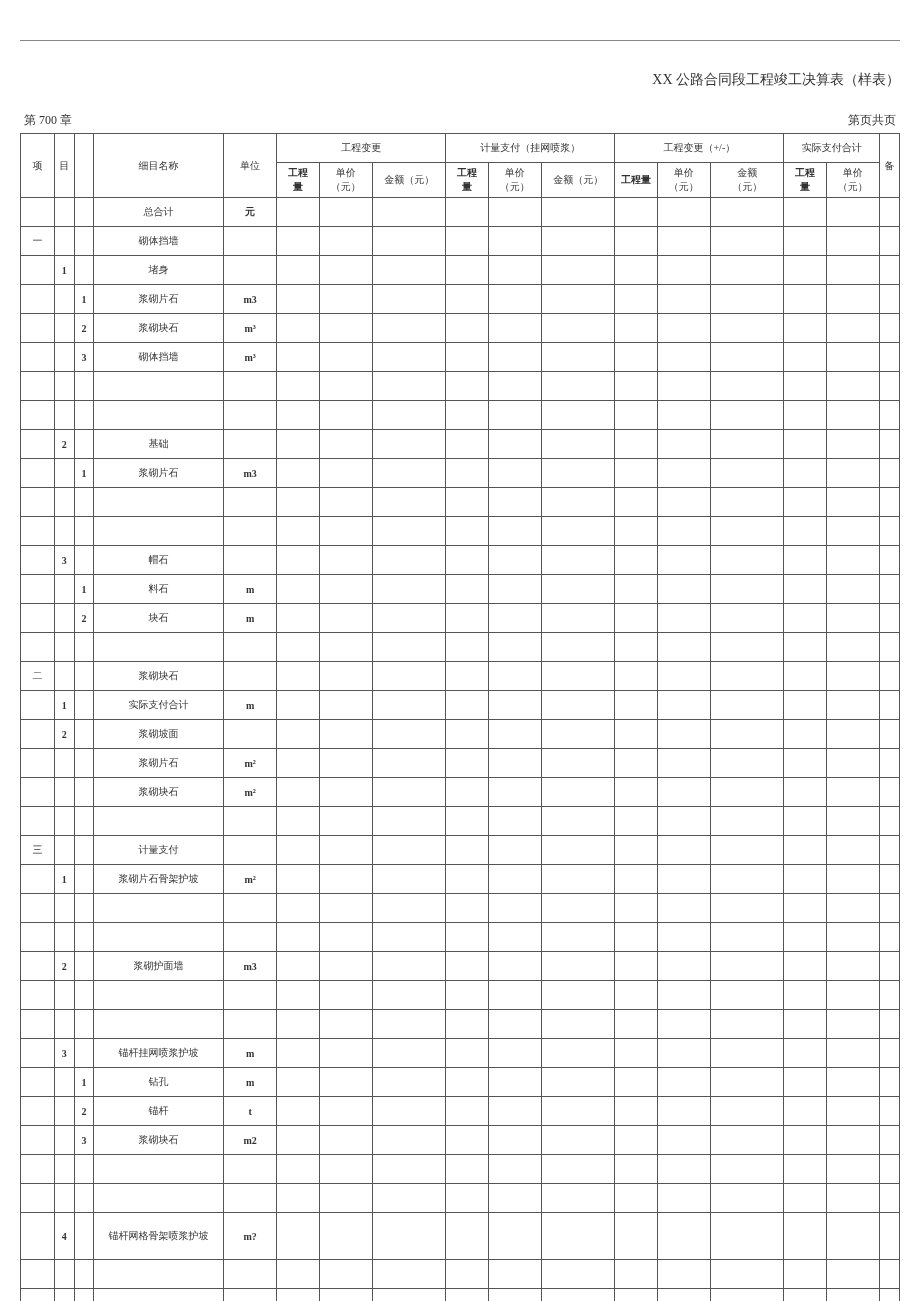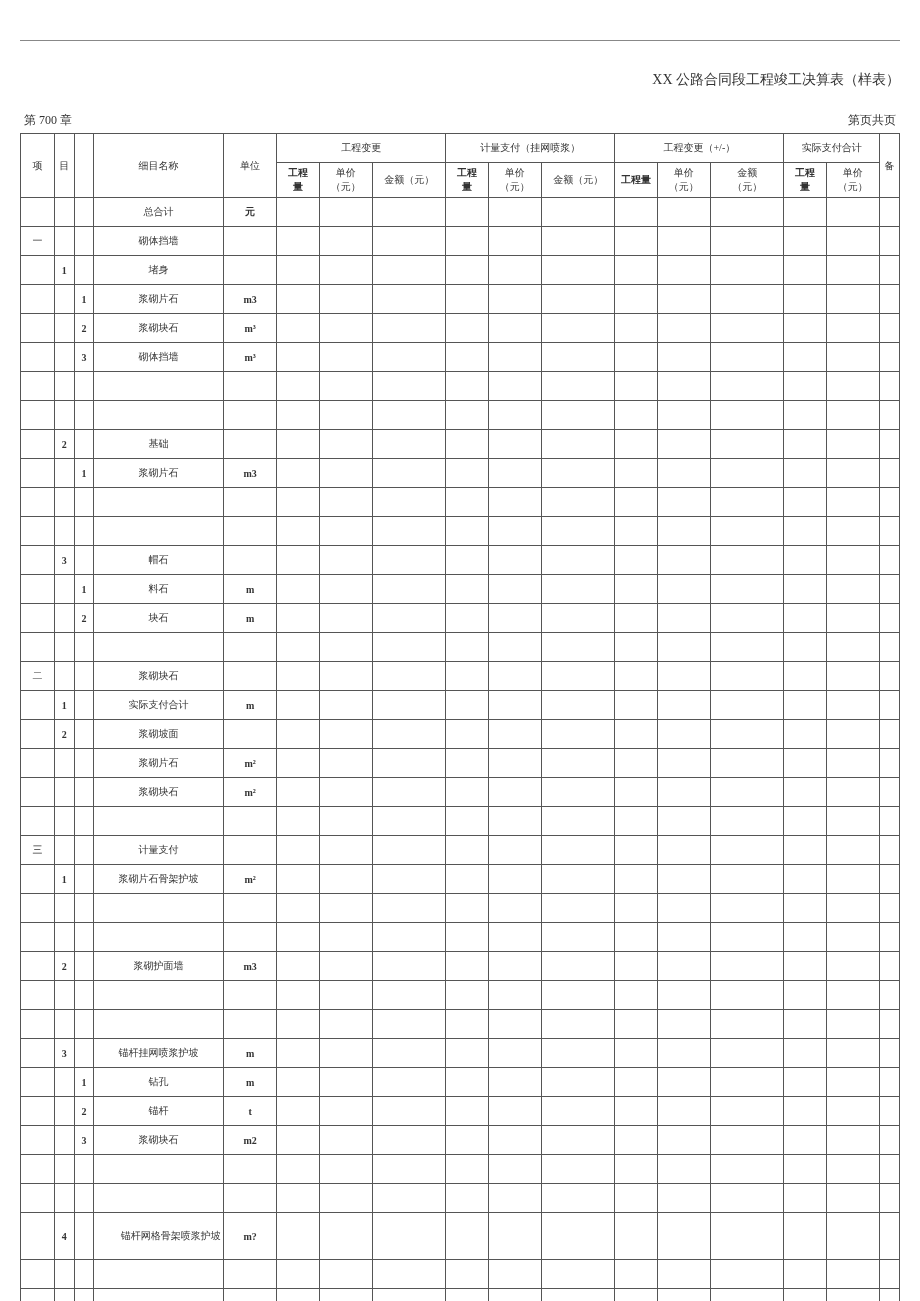--- a/index.html
+++ b/index.html
@@ -779,21 +779,21 @@
         <td></td>
         <td></td>
         <td></td>
         <td></td>
         <td></td>
       </tr>
       <tr>
         <td></td>
         <td class="bold">4</td>
         <td class="bold"></td>
-        <td style="height: 40px; white-space: normal; text-align: right;">锚杆网格骨架喷浆护坡</td>
+        <td style="height: 40px; white-space: normal;">锚杆网格骨架喷浆护坡</td>
         <td class="bold">m?</td>
         <td></td>
         <td></td>
         <td></td>
         <td></td>
         <td></td>
         <td></td>
         <td></td>
         <td></td>
         <td></td>

